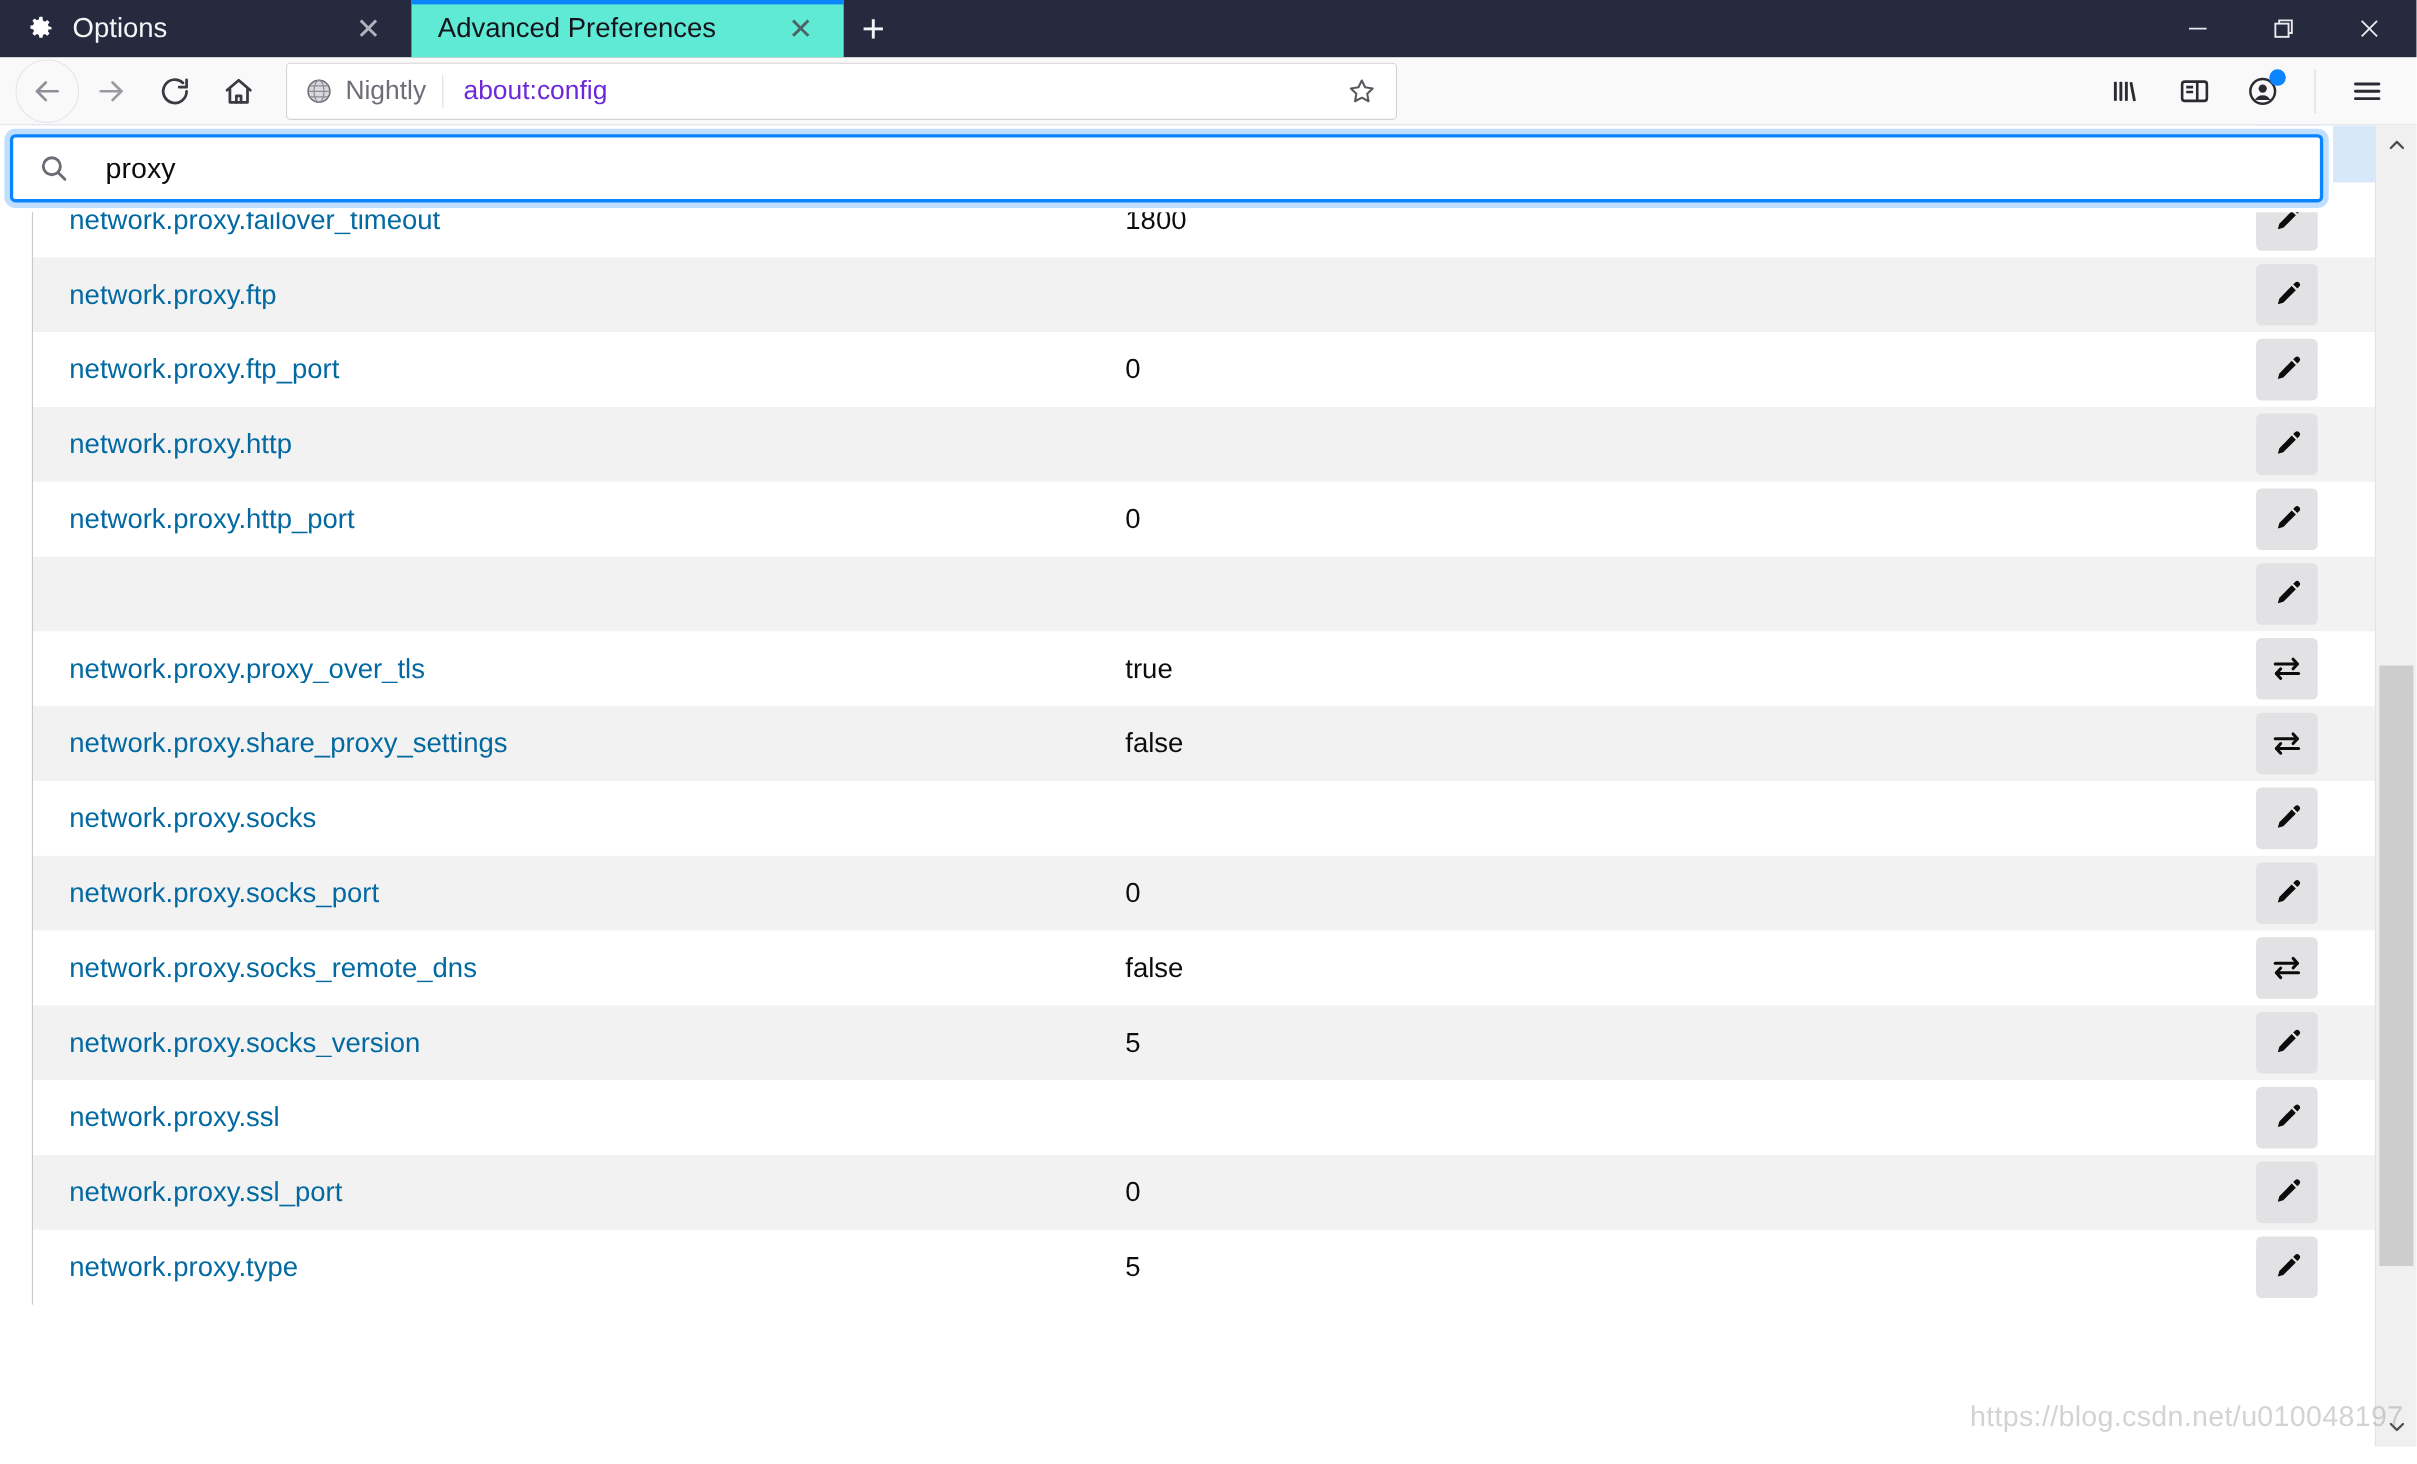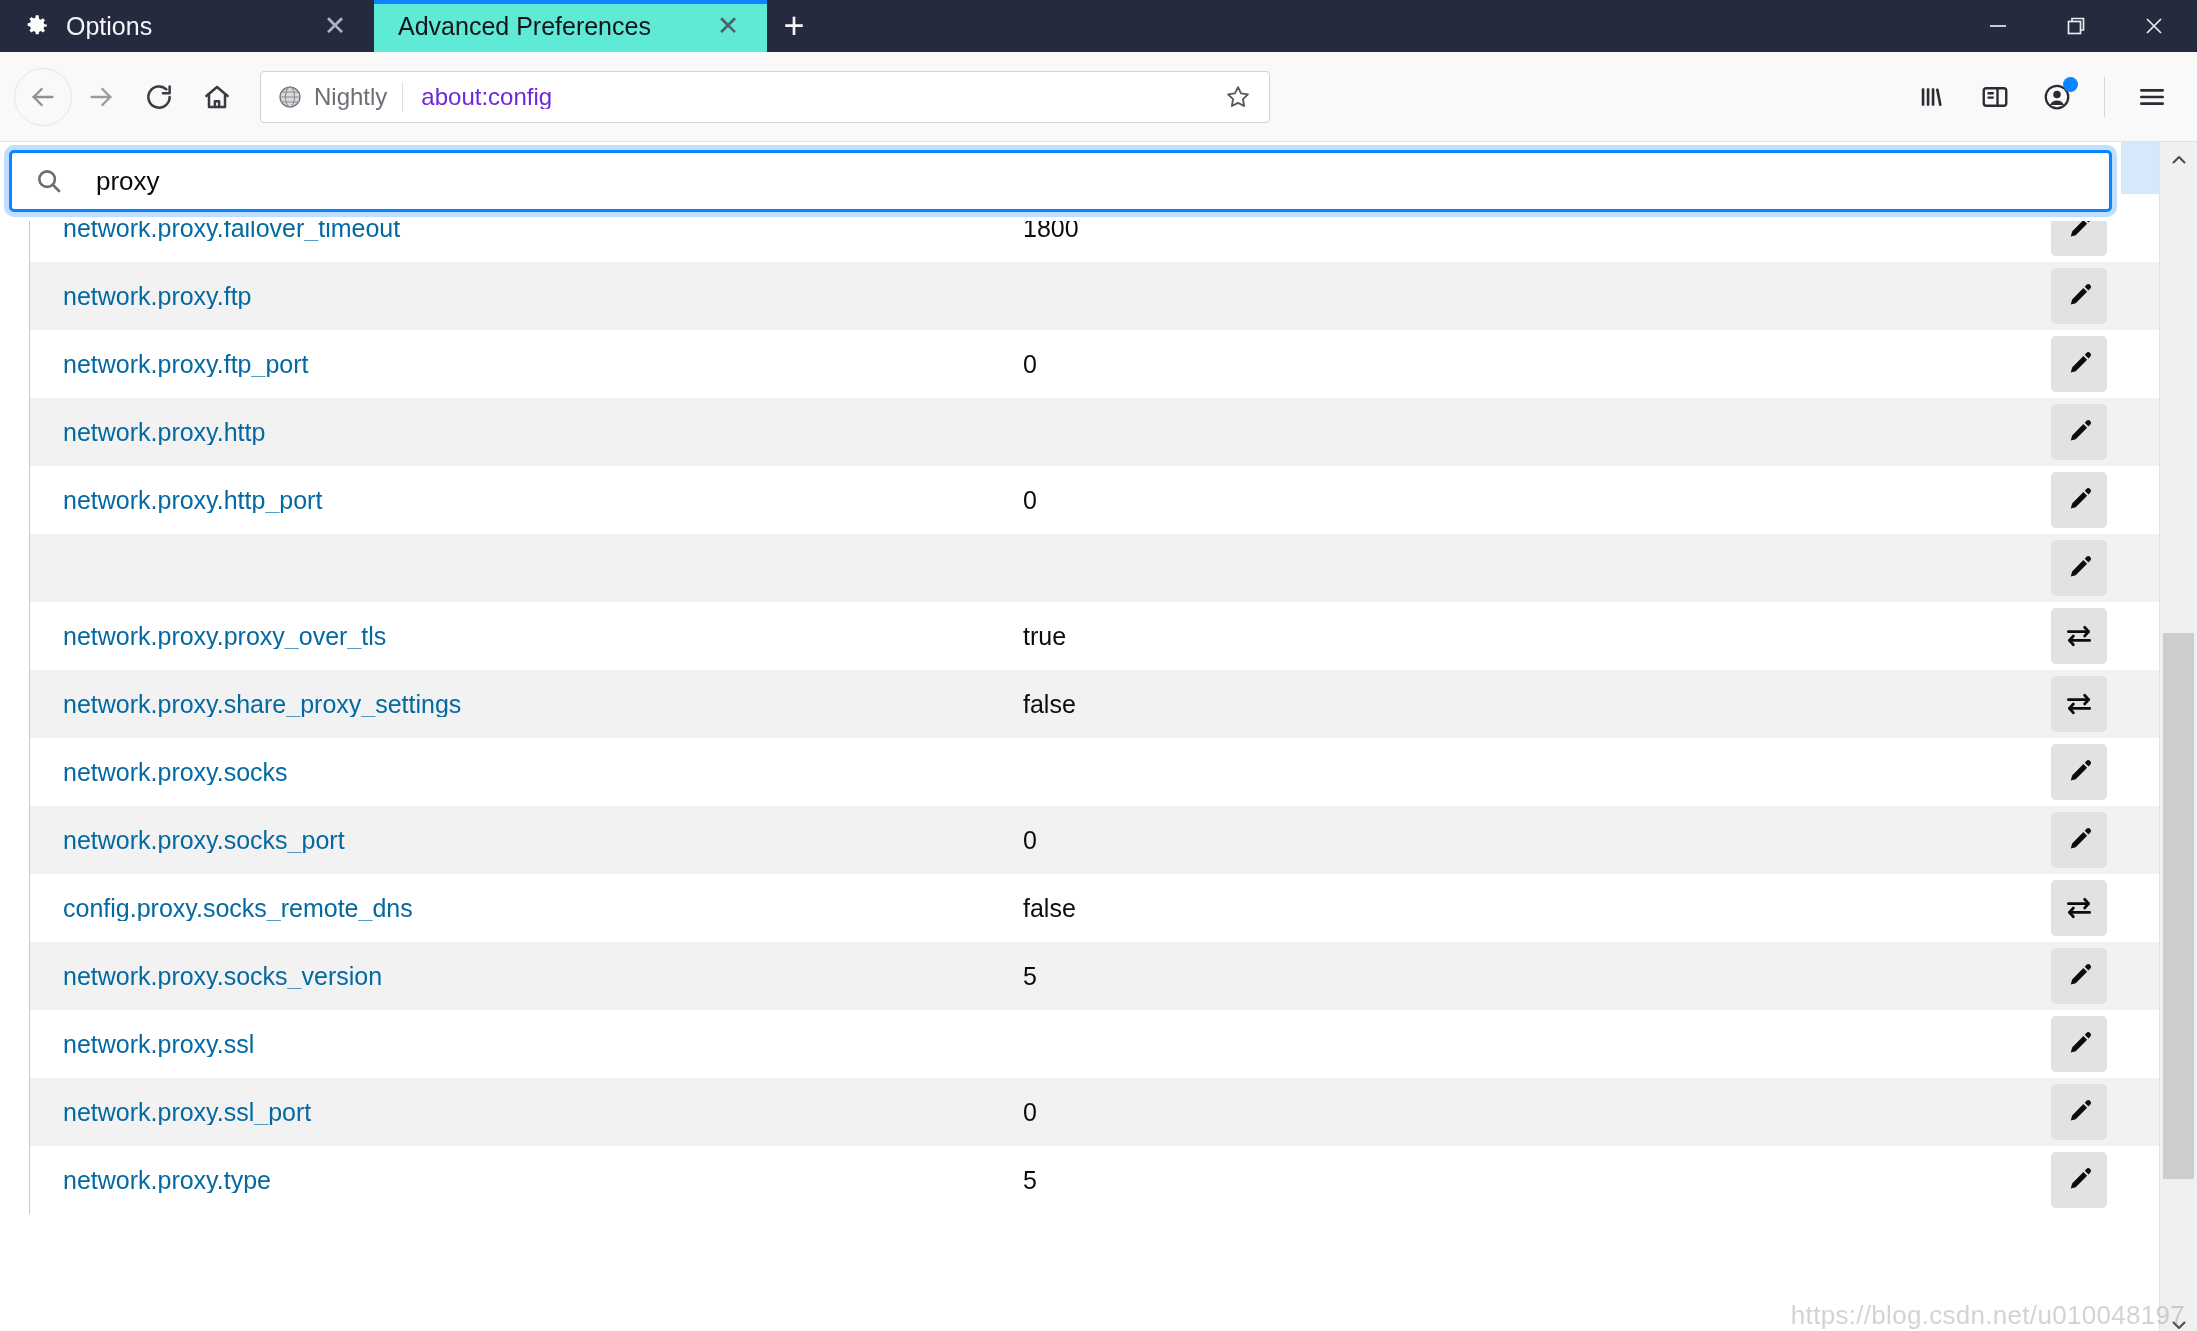--- a/index.html
+++ b/index.html
@@ -79,21 +79,21 @@
   }
   .winbtn {
     width: 78px; height: 52px;
     display: flex; align-items: center; justify-content: center;
     color: #e9eaee;
   }
   .winbtn svg { display: block; }
 
   
   .navbar {
-    height: 90px;
+    height: 62px;
     background: #f9f9fa;
     border-bottom: 1px solid #e0e0e2;
     display: flex;
     align-items: center;
     padding: 0 14px;
   }
   .navbtn {
     width: 58px; height: 58px;
     border-radius: 50%;
     display: flex; align-items: center; justify-content: center;
@@ -511,21 +511,21 @@
           <div class="row-name">network.proxy.socks_port</div>
           <div class="row-value">0</div>
           <div class="row-action">
             <svg viewBox="0 0 24 24" width="30" height="30" fill="currentColor" aria-hidden="true">
               <path d="M17.9 3.2a2.1 2.1 0 013 3l-1.3 1.3-3-3 1.3-1.3z"></path>
               <path d="M15.5 5.6l3 3-9.1 9.1-4 1.1 1.1-4 9-9.2z"></path>
             </svg>
           </div>
         </div>
         <div class="row plain">
-          <div class="row-name">config.proxy.socks_remote_dns</div>
+          <div class="row-name">network.proxy.socks_remote_dns</div>
           <div class="row-value">false</div>
           <div class="row-action">
             <svg viewBox="0 0 24 24" width="30" height="30" fill="none" stroke="currentColor" stroke-width="2.2" stroke-linecap="round" stroke-linejoin="round" aria-hidden="true">
               <path d="M3.5 8.5h16"></path>
               <path d="M16.5 5l3.2 3.5-3.2 3.5"></path>
               <path d="M20.5 15.5h-16"></path>
               <path d="M7.5 12L4.3 15.5 7.5 19"></path>
             </svg>
           </div>
         </div>

